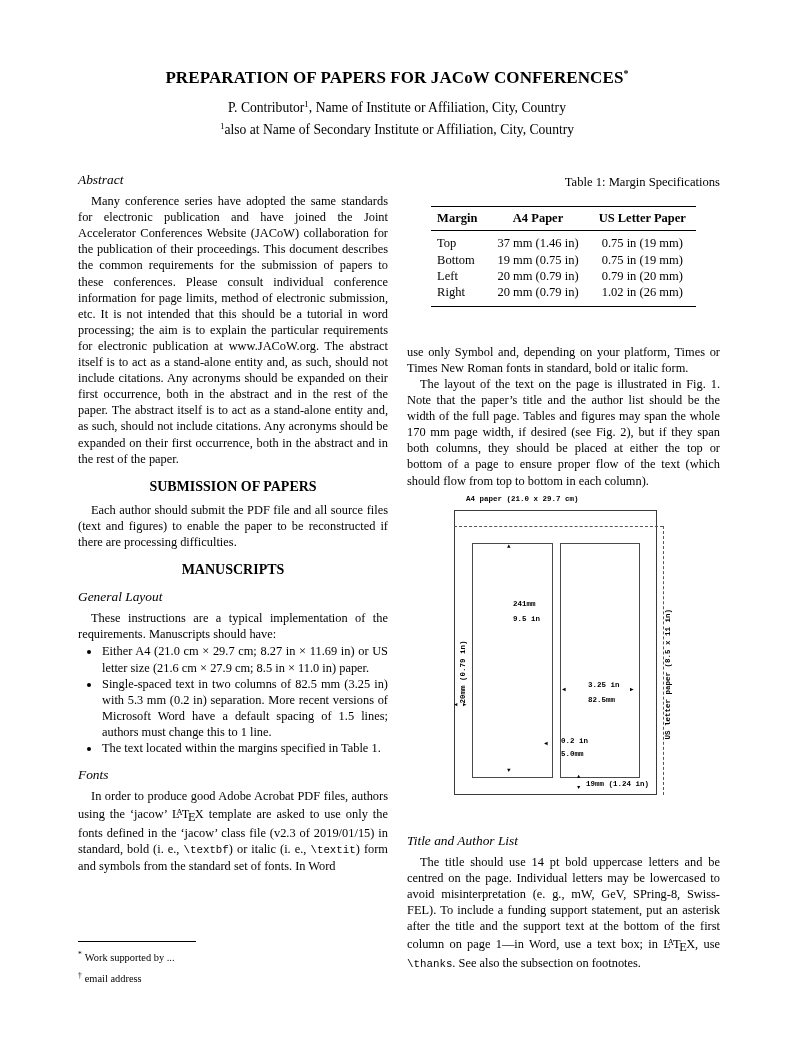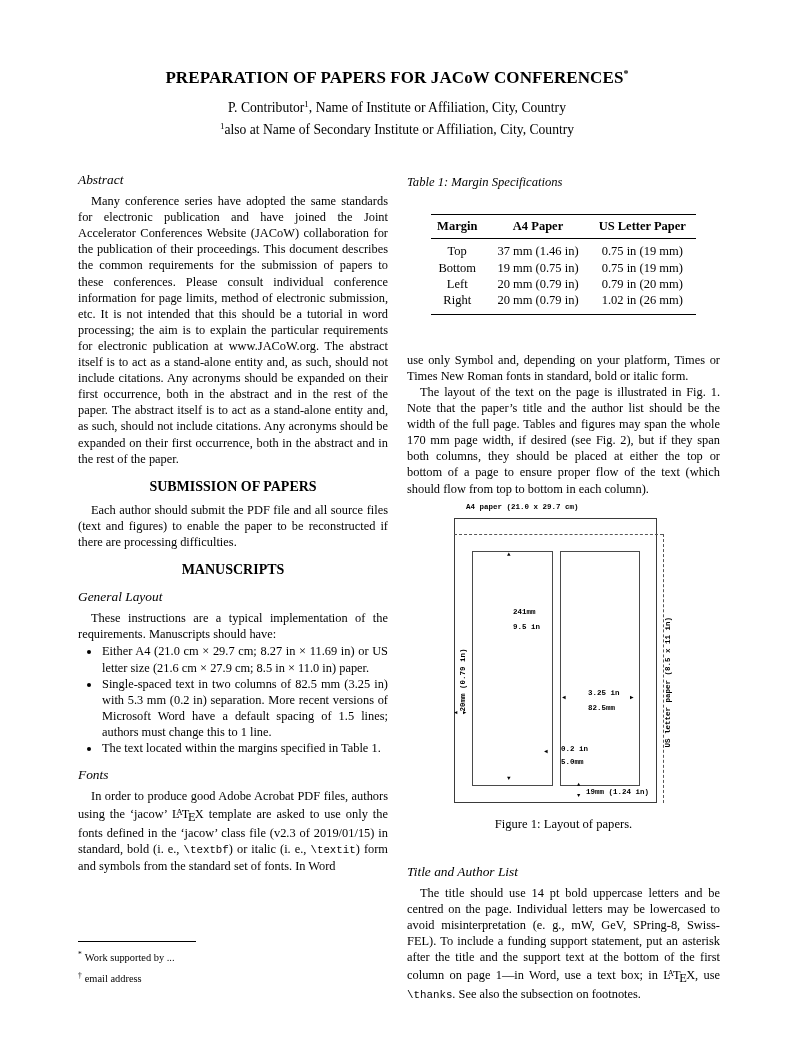--- a/index.html
+++ b/index.html
@@ -27,26 +27,26 @@
   .sub-head.first { margin-top:0; }
   ul.bullets { margin:1px 0 1px; padding-left:23px; }
   ul.bullets li { text-align:justify; margin:0; padding-left:1px; }
   .mono { font-family:"Liberation Mono", monospace; font-size:10.8px; }
 
   
   .latex .lA { font-size:0.72em; vertical-align:0.3em; margin-left:-0.36em; margin-right:-0.12em; }
   .latex .lE { vertical-align:-0.24em; margin-left:-0.1em; margin-right:-0.06em; }
 
   
-  .tbl-caption { text-align:left; font-size:12.6px; margin:2px 0 24px;font-style:italic; }
+  .tbl-caption { text-align:right; font-size:12.6px; margin:2px 0 16px; }
   table.margins { border-collapse:collapse; margin:0 auto; font-size:12.5px;
                   border-top:1.6px solid #000; border-bottom:1.6px solid #000; }
   table.margins th { font-weight:bold; border-bottom:1px solid #000; padding:3px 10px 4px; }
   table.margins td { padding:0px 10px; line-height:16.4px; }
-  table.margins td:first-child, table.margins th:first-child { text-align:center; padding-left:6px; }
+  table.margins td:first-child, table.margins th:first-child { text-align:left; padding-left:6px; }
   table.margins td:nth-child(n+2), table.margins th:nth-child(n+2) { text-align:center; }
   table.margins tr:first-child td { padding-top:4px; }
   table.margins tr:last-child td { padding-bottom:5px; }
   .after-table-gap { height:37px; }
 
   
   .fig-block { margin-top:8px; }
   .fig-canvas { position:relative; width:240px; height:304px; margin-left:43px;
                 font-size:7.5px; font-weight:bold; line-height:9px;font-family:Liberation Mono, monospace; }
   .fg { position:absolute; white-space:nowrap; }
@@ -176,21 +176,20 @@
 
         <span class="fg fg-arrow fg-gap-arrow">◀</span>
         <span class="fg fg-gap-label"><span>0.2 in</span><br><span>5.0mm</span></span>
 
         <span class="fg fg-arrow small fg-bm-up">▲</span>
         <span class="fg fg-arrow small fg-bm-dn">▼</span>
         <span class="fg fg-bm-label">19mm (1.24 in)</span>
 
         <span class="fg fg-us-label">US letter paper (8.5 x 11 in)</span>
       </div>
-      <div class="fig-caption">Figure 1: Layout of papers.</div>
     </div>
     <div class="after-fig-gap"></div>
 
     <div class="sub-head">Title and Author List</div>
     <p class="ind"><span>The title should use 14 pt bold uppercase letters and be centred on the page. Individual letters may be lowercased to avoid misinterpretation (e. g., mW, GeV, SPring-8, Swiss-FEL). To include a funding support statement, put an asterisk after the title and the support text at the bottom of the first column on page 1—in Word, use a text box; in </span><span class="latex"><span>L</span><span class="lA">A</span><span>T</span><span class="lE">E</span><span>X</span></span><span>, use </span><span class="mono">\thanks</span><span>. See also the subsection on footnotes.</span></p>
   </section>
 
   <div class="footnotes">
     <div class="footnote-rule"></div>
     <div><span class="sup">*</span><span>Work supported by ...</span></div>

